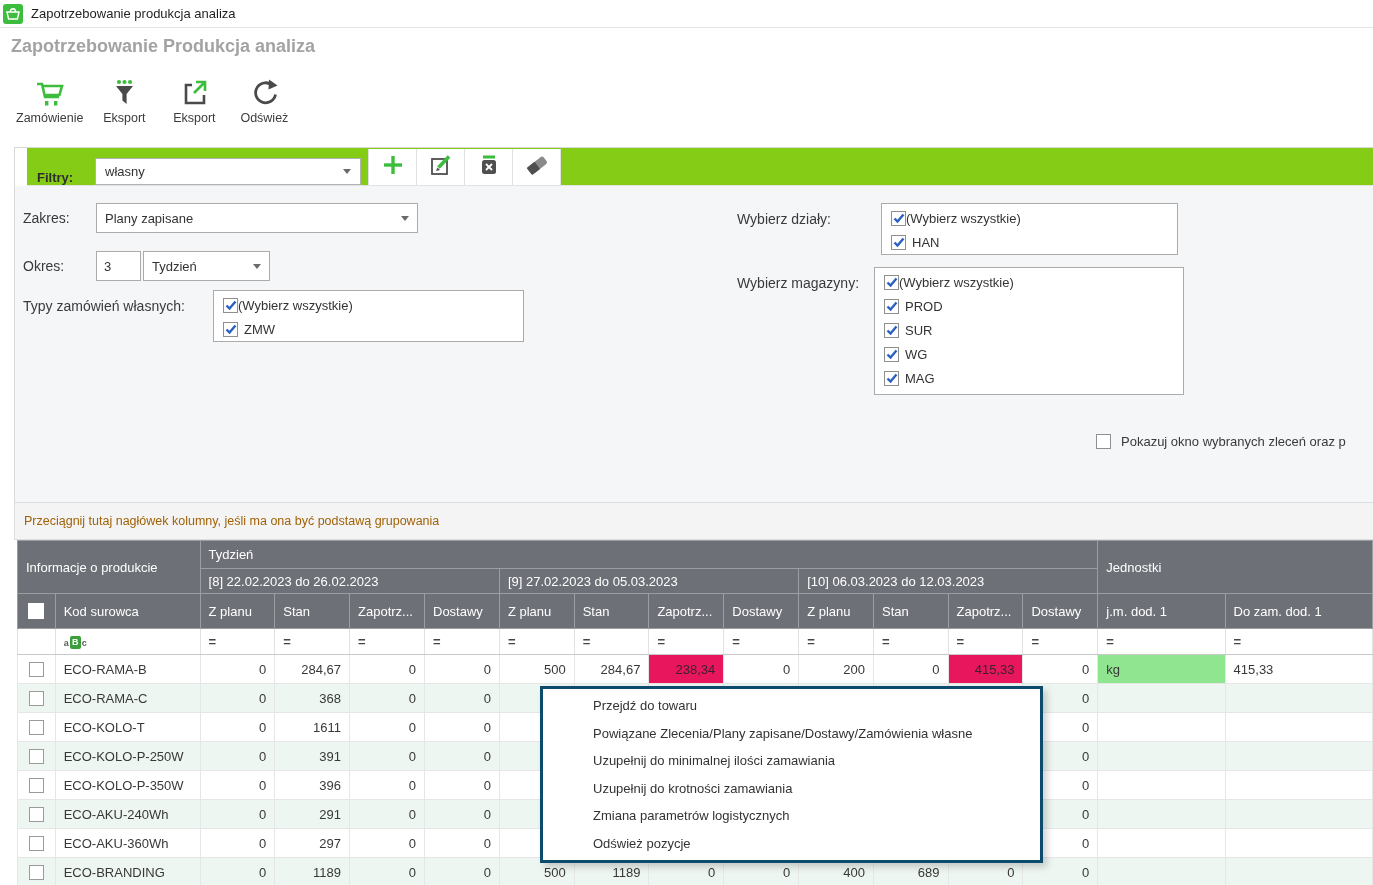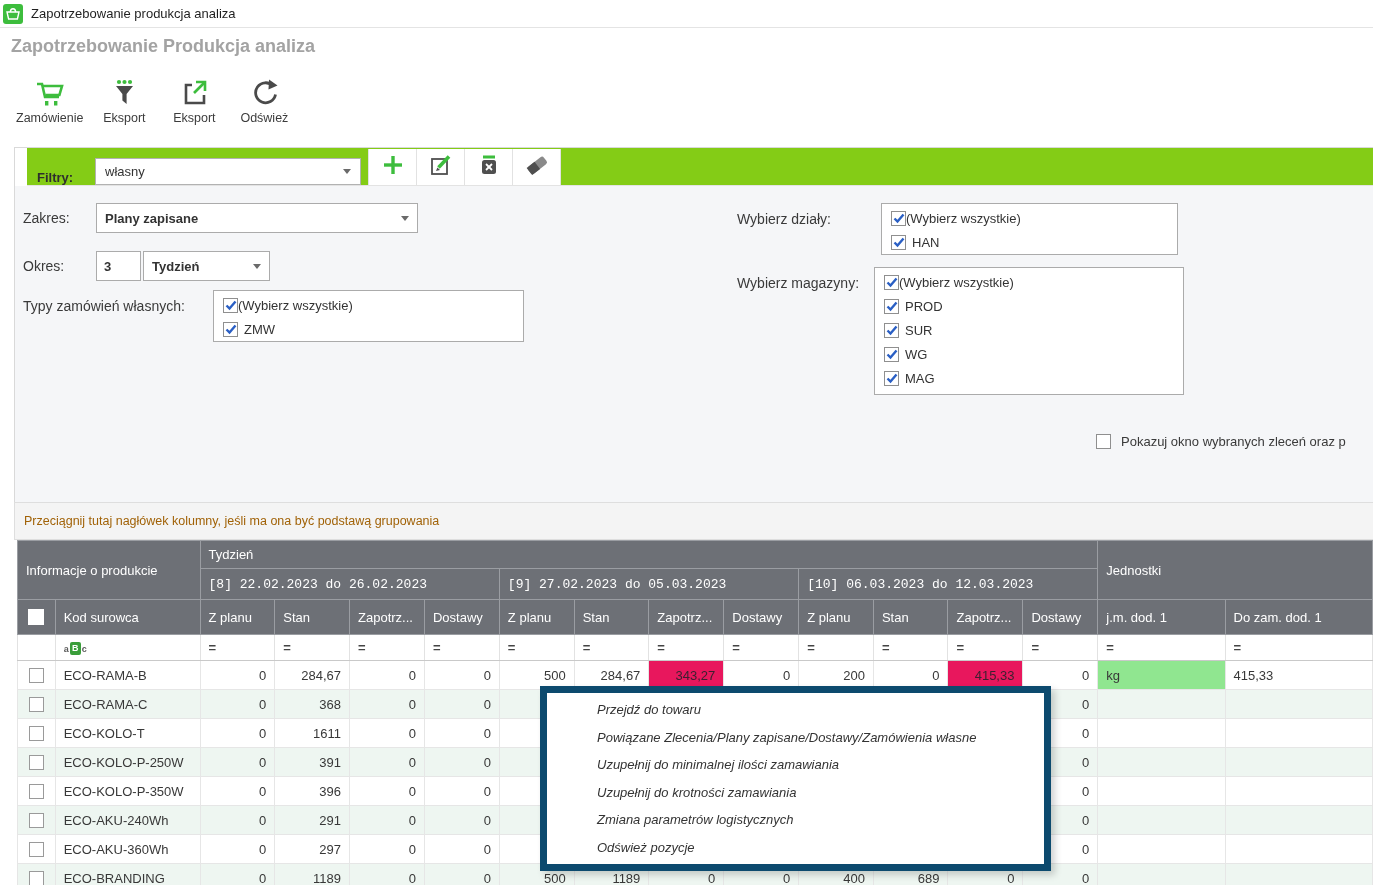--- a/index.html
+++ b/index.html
@@ -29,58 +29,58 @@
   .fb-combo{width:246px;height:25px;background:#fff;border:1px solid #b2b2b2;display:flex;
     align-items:center;justify-content:space-between;padding:0 9px;font-size:13px;color:#333;flex:none;}
   .caret{width:0;height:0;border-left:4px solid transparent;border-right:4px solid transparent;
     border-top:5px solid #6a6a6a;}
   .fb-buttons{display:flex;height:36px;margin-left:7px;border-left:1px solid #e2e2e2;background:#fff;}
   .fb-btn{width:47px;height:36px;background:#fff;border-right:1px solid #e2e2e2;
     display:flex;align-items:center;justify-content:center;}
   .filter-panel{height:317px;background:#f5f6f8;position:relative;}
   .fp-label{position:absolute;font-size:14px;color:#3a3a3a;white-space:nowrap;text-align:center;}
   .combo,.numinput{position:absolute;background:#fff;border:1px solid #ababab;box-sizing:border-box;
-    display:flex;align-items:center;justify-content:space-between;padding:0 8px;font-size:13px;color:#333;font-weight:bold;}
+    display:flex;align-items:center;justify-content:space-between;padding:0 8px;font-size:13px;color:#333;}
   .numinput{justify-content:flex-start;padding:0 7px;}
   .listbox{position:absolute;background:#fff;border:1px solid #ababab;box-sizing:border-box;padding:2px 0;overflow:hidden;}
   .lb-row{display:flex;align-items:center;height:24px;padding-left:9px;gap:0;font-size:13px;color:#333;}
   .lb-row .lbl-indent{margin-left:6px;}
   .cb{width:15px;height:15px;border:1px solid #8f8f8f;background:#fff;box-sizing:border-box;
     display:flex;align-items:center;justify-content:center;flex:none;}
   .standalone-cb{position:absolute;left:1081px;top:248px;display:flex;align-items:flex-end;gap:10px;
     font-size:13px;color:#3a3a3a;white-space:nowrap;}
   
   .group-bar{position:absolute;top:502px;left:14px;right:0;height:38px;background:#f4f4f4;
     border:1px solid #dedede;border-right:none;box-sizing:border-box;display:flex;align-items:center;
     padding-left:9px;font-size:12.5px;color:#a16207;}
   
   table{position:absolute;top:540px;left:17px;border-collapse:collapse;table-layout:fixed;}
   th,td{overflow:hidden;white-space:nowrap;box-sizing:border-box;}
   thead th{background:var(--band);color:#fff;font-weight:normal;font-size:13px;text-align:left;
     padding:0 8px;border:1px solid #9a9da2;}
-  th.band1{height:28px;} th.band2{height:31px;font-family:Liberation Mono, monospace;} th.hdr{height:35px;}
+  th.band1{height:28px;} th.band2{height:25px;} th.hdr{height:35px;}
   th.cbth{text-align:center;padding:0;}
   .hdr-cb{display:inline-block;width:16px;height:16px;background:#fff;vertical-align:middle;}
   tr.filter-row td{background:#fff;border:1px solid #e2e2e2;border-bottom:1px solid #c9c9c9;
     height:26px;font-size:13px;color:#444;padding:0 8px;font-weight:bold;}
   tr.filter-row td.abc{font-weight:normal;padding-left:8px;}
   .abc-a,.abc-c{font-size:9px;font-weight:bold;color:#5a5a5a;}
   .abc-b{display:inline-block;width:11px;height:13px;background:#3a9e3a;color:#fff;font-size:9px;
     font-weight:bold;text-align:center;line-height:13px;border-radius:2px;margin:0 1px;vertical-align:middle;}
   tbody td{height:29px;border:1px solid #e6e6e6;font-size:13px;color:#383838;padding:0 8px;background:#fff;}
   tbody tr.alt td{background:#eef6f1;}
   td.num{text-align:right;}
   td.red{background:var(--red);color:#3d2030;}
   td.jm-green{background:var(--cellgreen);}
   td.cbtd{text-align:center;padding:0;}
   .row-cb{display:inline-block;width:15px;height:15px;border:1px solid #9a9a9a;background:#fff;
     box-sizing:border-box;vertical-align:middle;}
   
   .context-menu{position:absolute;left:540px;top:686px;width:497px;background:#fff;
-    border:7px solid #0c4a6e;box-shadow:4px 4px 7px rgba(0,0,0,.18);z-index:10;padding:3px 0;font-style:italic;}
+    border:3px solid #0c4a6e;box-shadow:4px 4px 7px rgba(0,0,0,.18);z-index:10;padding:3px 0;}
   .cm-item{height:27.5px;line-height:27.5px;padding-left:50px;font-size:13px;color:#333;white-space:nowrap;}
 </style>
 </head>
 <body style="--green: #3dbd3d; --band: #6d7076; --red: #e8175d; --cellgreen: #90e690; --blue: #2a5fc4;">
 
 <div class="titlebar">
   <span class="app-icon">
     <svg width="20" height="20" viewBox="0 0 20 20">
       <path d="M4 8 h12 l-1.6 7 h-8.8 z" fill="none" stroke="#fff" stroke-width="1.4"></path>
       <path d="M7.4 8 a2.6 3.2 0 0 1 5.2 0" fill="none" stroke="#fff" stroke-width="1.4"></path>
@@ -353,21 +353,21 @@
       </tr>
       <tr>
         <td class="cbtd"><span class="row-cb"></span></td>
         <td>ECO-RAMA-B</td>
         <td class="num">0</td>
         <td class="num">284,67</td>
         <td class="num">0</td>
         <td class="num">0</td>
         <td class="num">500</td>
         <td class="num">284,67</td>
-        <td class="num red">343,27</td>
+        <td class="num red">238,34</td>
         <td class="num">0</td>
         <td class="num">200</td>
         <td class="num">0</td>
         <td class="num red">415,33</td>
         <td class="num">0</td>
         <td class="jm-green">kg</td>
         <td>415,33</td>
       </tr>
       <tr class="alt">
         <td class="cbtd"><span class="row-cb"></span></td>

